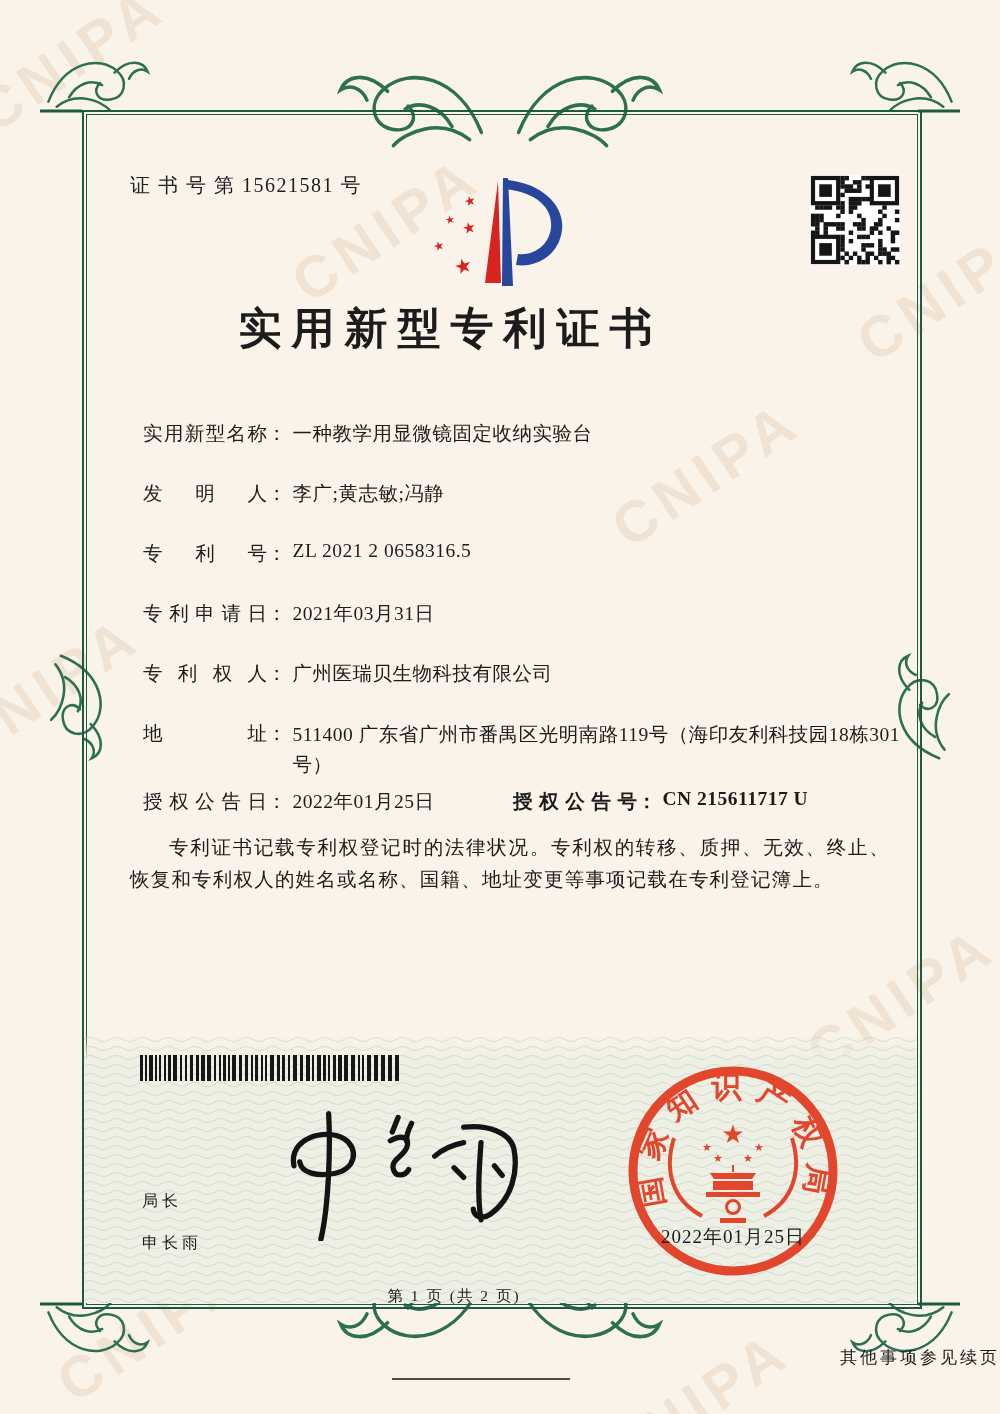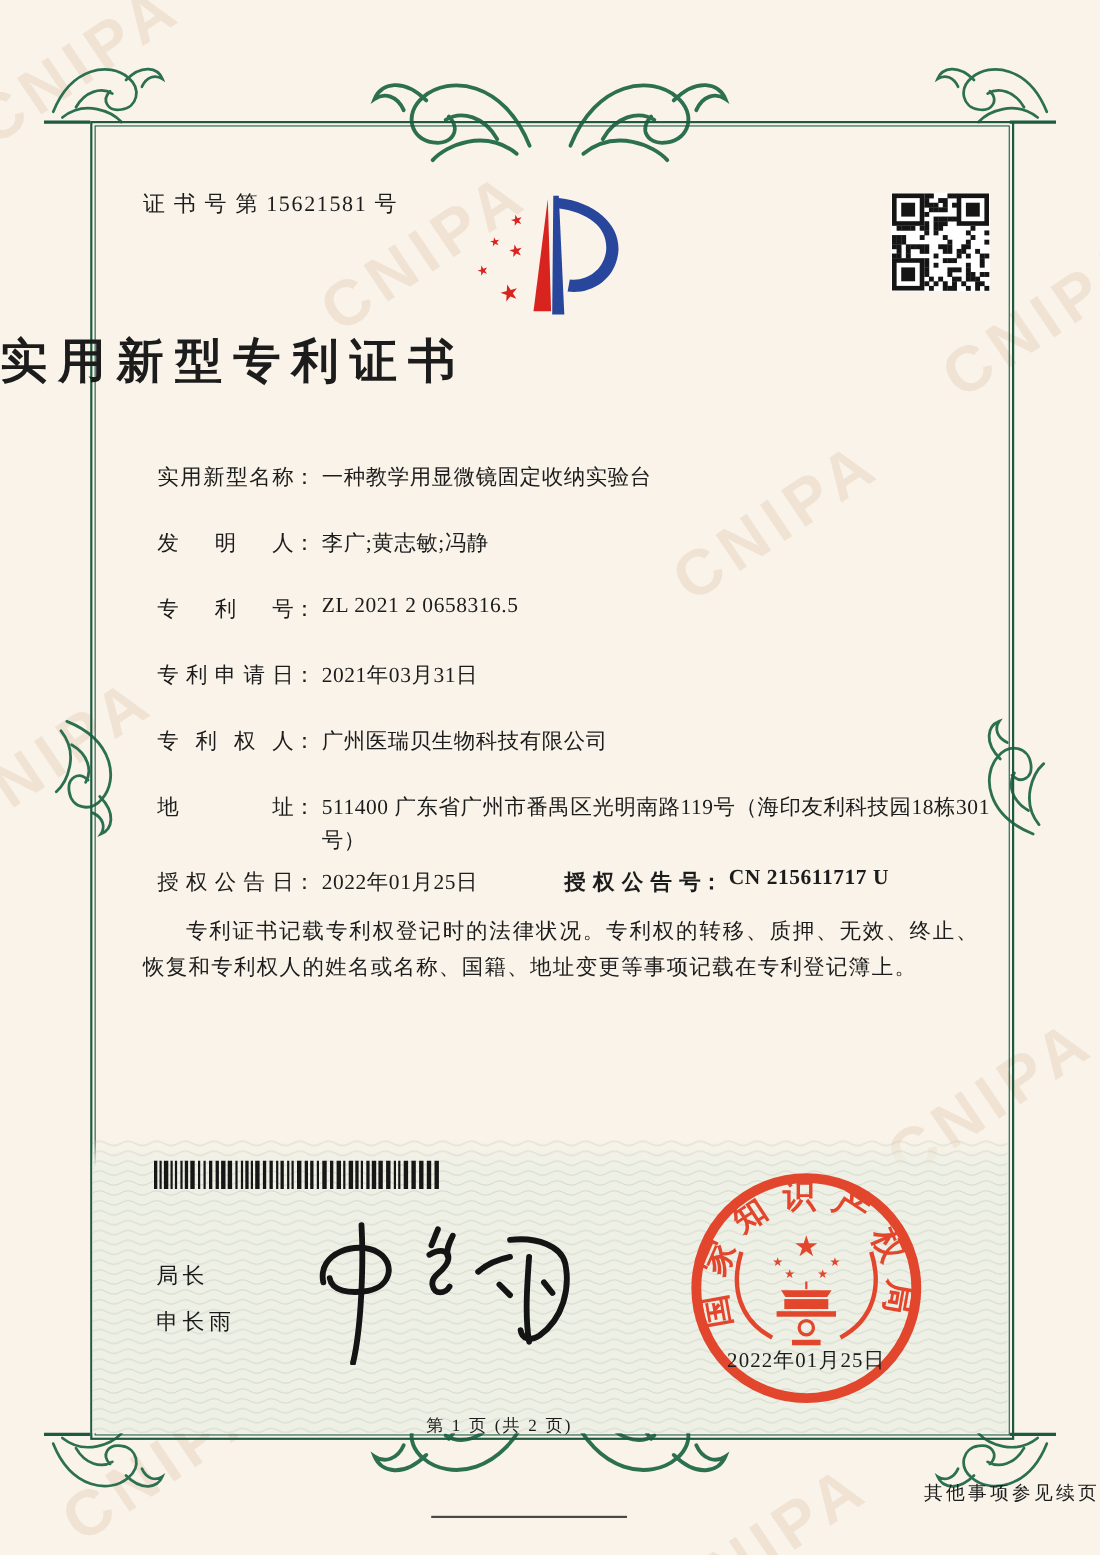--- a/index.html
+++ b/index.html
@@ -25,21 +25,21 @@
   }
   .frame::after{
     content:"";position:absolute;left:2px;top:2px;right:2px;bottom:2px;
     border:1px solid #1d5a41;
   }
   
   .cert-no{position:absolute;left:130px;top:172px;font-size:20px;letter-spacing:1.5px;z-index:2;}
   .logo{position:absolute;left:415px;top:168px;z-index:2;}
   .qr{position:absolute;left:810px;top:175px;z-index:2;}
   .title{
-    position:absolute;left:0;top:300px;width:901px;
+    position:absolute;left:0;top:300px;width:901px;text-align:center;
     font-size:43px;font-weight:bold;letter-spacing:10px;z-index:2;
   }
   
   .frow{position:absolute;left:143px;font-size:19.5px;z-index:2;white-space:nowrap;}
   .flabel{display:inline-block;width:124px;text-align:justify;text-align-last:justify;vertical-align:top;}
   .fcolon{vertical-align:top;}
   .fvalue{margin-left:6px;vertical-align:top;letter-spacing:0.5px;}
   .fvalue.wide{display:inline-block;width:620px;white-space:normal;line-height:30px;letter-spacing:0.5px;}
   .gpair2{position:absolute;left:370px;top:0;font-weight:bold;}
   
@@ -48,21 +48,21 @@
     font-size:19.5px;line-height:31.5px;letter-spacing:1.2px;text-align:justify;
   }
   .body-text p{margin:0;text-indent:2em;}
   
   .zone{
     position:absolute;left:84px;top:1035px;width:832px;height:268px;z-index:1;
     background:linear-gradient(rgba(238,240,230,0) 0,#eef0e6 26px);
   }
   .zone svg{position:absolute;left:0;top:0;}
   .barcode{position:absolute;left:140px;top:1055px;z-index:2;}
-  .director{position:absolute;left:142px;z-index:2;font-size:20px;letter-spacing:4px;}
+  .director{position:absolute;left:142px;z-index:2;font-size:16px;letter-spacing:4px;margin-top:45px;}
   .director.t1{top:1146px;}
   .director.t2{top:1188px;}
   .sig{position:absolute;left:265px;top:1106px;z-index:2;}
   .seal{position:absolute;left:612px;top:1050px;z-index:3;opacity:0.93;}
   .seal-date{
     position:absolute;left:618px;top:1224px;width:230px;text-align:center;
     font-size:19px;letter-spacing:1px;z-index:4;
   }
   .page-num{
     position:absolute;left:82px;top:1286px;width:744px;text-align:center;

